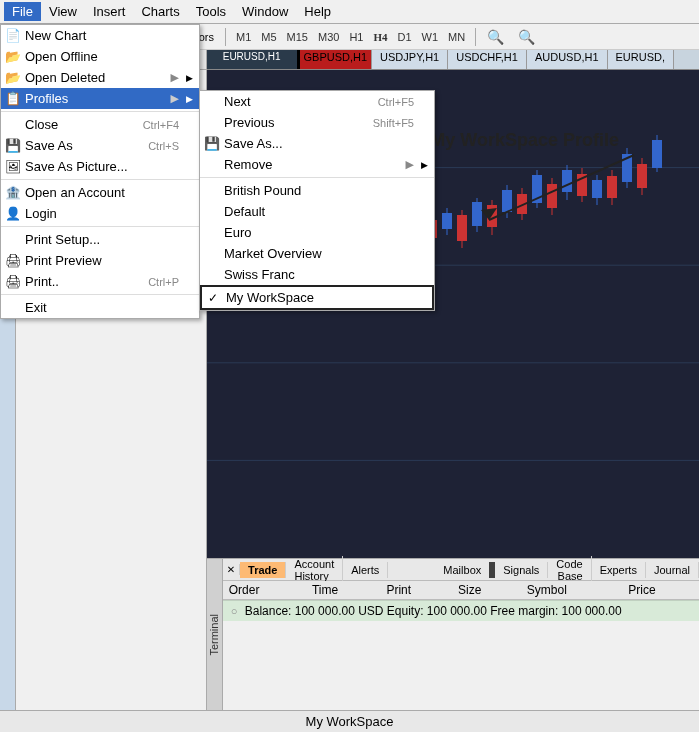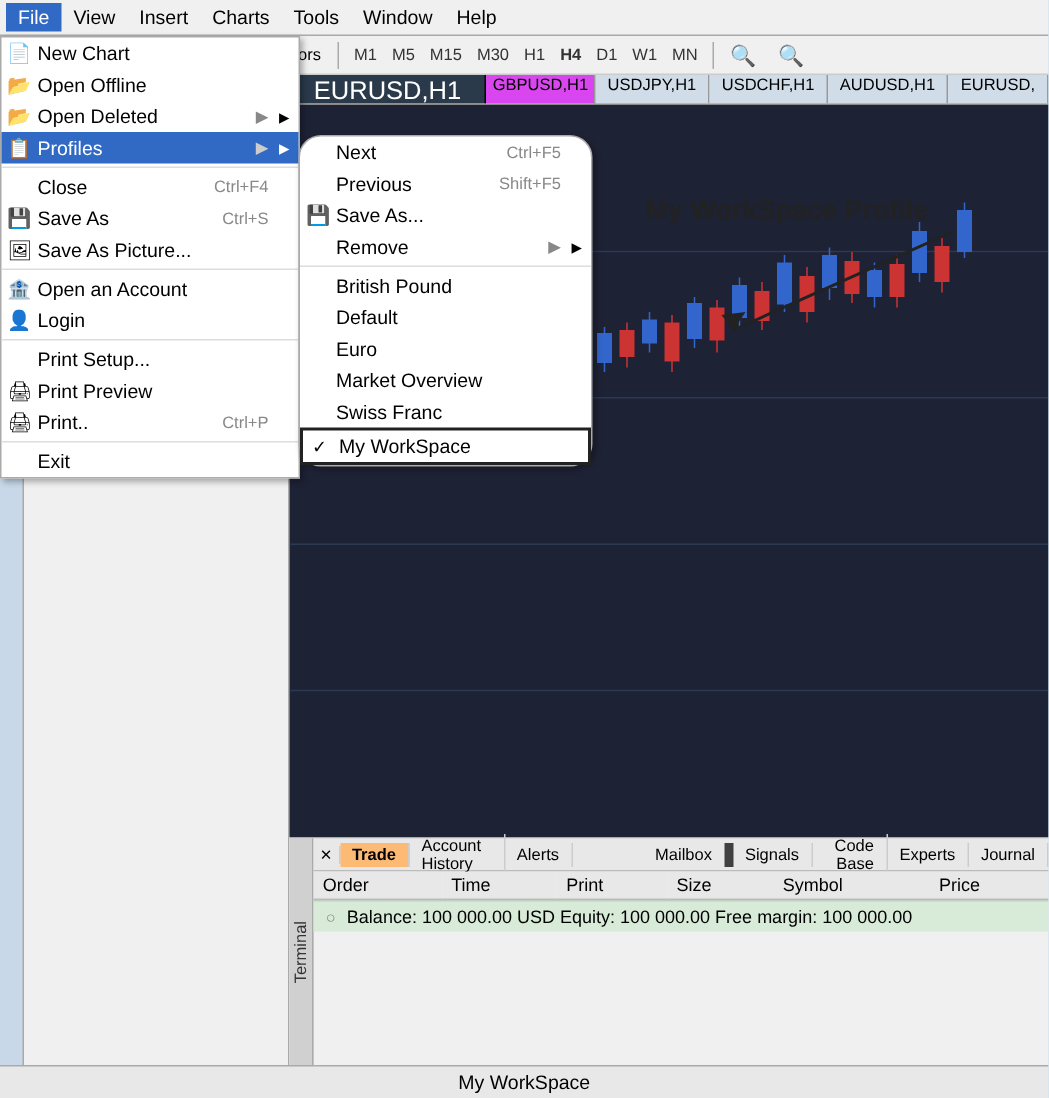--- a/index.html
+++ b/index.html
@@ -8,21 +8,21 @@
     
     .menubar { background: #f0f0f0; border-bottom: 1px solid #aaa; display: flex; align-items: center; height: 24px; padding: 0 4px; }
     .menubar-item { padding: 2px 8px; cursor: pointer; font-size: 13px; }
     .menubar-item:hover, .menubar-item.active { background: #316ac5; color: white; }
 
     
     .toolbar { background: #f0f0f0; border-bottom: 1px solid #ccc; height: 26px; display: flex; align-items: center; padding: 0 20px; gap: 4px; }
     .toolbar-btn { background: #f0f0f0; border: 1px solid transparent; padding: 1px 4px; cursor: pointer; font-size: 11px; display: flex; align-items: center; }
     .toolbar-sep { width: 1px; height: 18px; background: #aaa; margin: 0 2px; }
     .time-btn { font-size: 11px; padding: 1px 4px; cursor: pointer; color: #333; }
-    .time-btn.active { font-weight: bold; }
+    .time-btn.active { font-weight: bold; font-family: Liberation Serif, serif; }
 
     
     .sidebar { width: 22px; background: #c8d8e8; border-right: 1px solid #aaa; display: flex; flex-direction: column; align-items: center; padding-top: 4px; gap: 2px; }
     .sidebar-icon { width: 18px; height: 18px; background: #e0e8f0; border: 1px solid #999; cursor: pointer; display: flex; align-items: center; justify-content: center; font-size: 9px; color: #333; }
 
     
     .dropdown { position: absolute; background: white; border: 1px solid #aaa; box-shadow: 2px 2px 4px rgba(0,0,0,0.3); z-index: 100; min-width: 160px; }
     .dropdown-item { padding: 3px 20px 3px 24px; cursor: pointer; white-space: nowrap; display: flex; align-items: center; gap: 8px; position: relative; }
     .dropdown-item.has-arrow::after { content: '▶'; position: absolute; right: 6px; font-size: 9px; }
     .dropdown-separator { height: 1px; background: #ddd; margin: 2px 0; }
@@ -94,22 +94,22 @@
         <span style="background:white; border:1px solid #999; border-bottom:none; padding:1px 6px; cursor:pointer;">Symbols</span>
         <span style="cursor:pointer; padding:1px 6px;">Tick Chart</span>
         <span style="cursor:pointer; padding:1px; margin-left:2px;">|</span>
       </div>
       <div style="flex:1;"></div>
     </div>
 
     <div style="flex:1; display:flex; flex-direction:column;">
 
       <div style="display:flex; background:#c8d4de; border-bottom:1px solid #888; height:20px; overflow:hidden;">
-        <div style="padding:1px 16px; font-size:17px; background:#2a3a4a; color:white; border-right:1px solid #000000; cursor:pointer;">EURUSD,H1</div>
-        <div style="padding:1px 4px; font-size:11px; background:#d946ef; border-right:1px solid #999; cursor:pointer;">GBPUSD,H1</div>
+        <div style="padding:1px 16px; font-size:10px; background:#2a3a4a; color:white; border-right:3px solid #000000; cursor:pointer;">EURUSD,H1</div>
+        <div style="padding:1px 4px; font-size:11px; background:#b91c1c; border-right:1px solid #999; cursor:pointer;">GBPUSD,H1</div>
         <div style="padding:1px 8px; font-size:11px; background:#d0dce8; border-right:1px solid #999; cursor:pointer;">USDJPY,H1</div>
         <div style="padding:1px 8px; font-size:11px; background:#d0dce8; border-right:1px solid #999; cursor:pointer;">USDCHF,H1</div>
         <div style="padding:1px 8px; font-size:11px; background:#d0dce8; border-right:1px solid #999; cursor:pointer;">AUDUSD,H1</div>
         <div style="padding:1px 8px; font-size:11px; background:#d0dce8; border-right:1px solid #999; cursor:pointer;">EURUSD,</div>
       </div>
 
       <div style="flex:1; background:#1e2235; position:relative; overflow:hidden;">
 
         <svg width="100%" height="100%" style="position:absolute;inset:0;">
 
@@ -330,21 +330,21 @@
       <span>Print..</span>
       <span class="dropdown-shortcut">Ctrl+P</span>
     </div>
     <div class="dropdown-separator"></div>
 
     <div class="dropdown-item">
       <span>Exit</span>
     </div>
   </div>
 
-  <div class="dropdown" id="profiles-menu" style="top:90px; left:199px; width:196px;border-radius:15px;">
+  <div class="dropdown" id="profiles-menu" style="top:90px; left:199px; width:236px;">
 
     <div class="dropdown-item">
       <span>Next</span>
       <span class="dropdown-shortcut">Ctrl+F5</span>
     </div>
 
     <div class="dropdown-item">
       <span>Previous</span>
       <span class="dropdown-shortcut">Shift+F5</span>
     </div>

